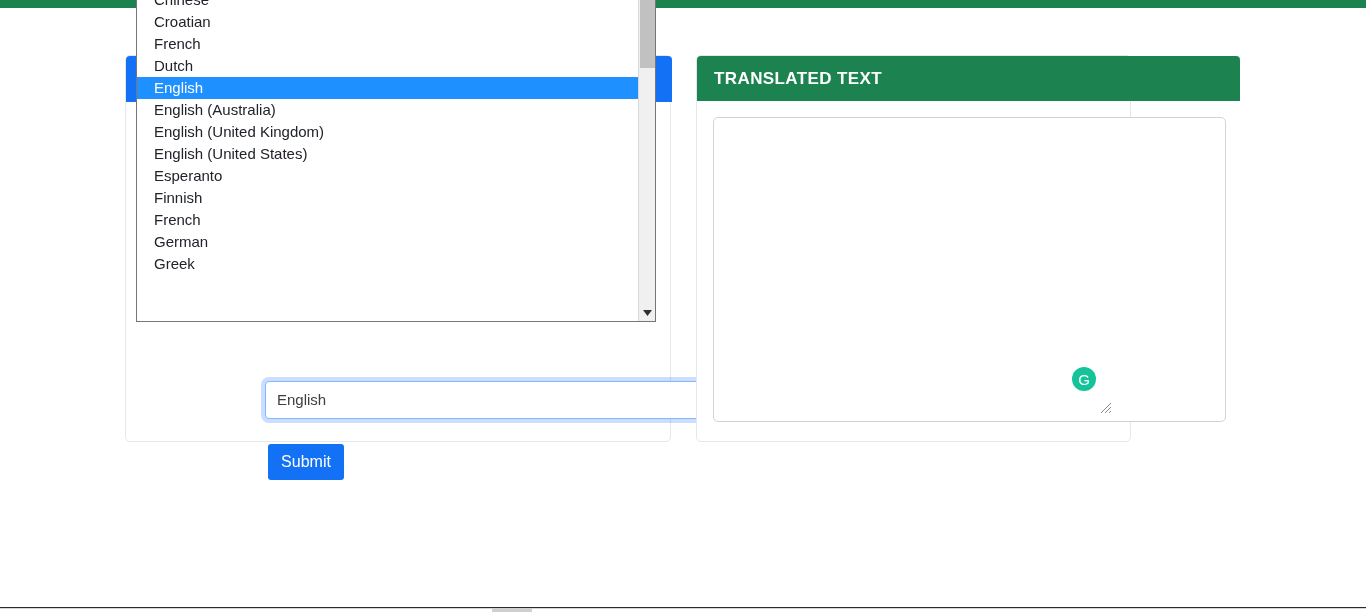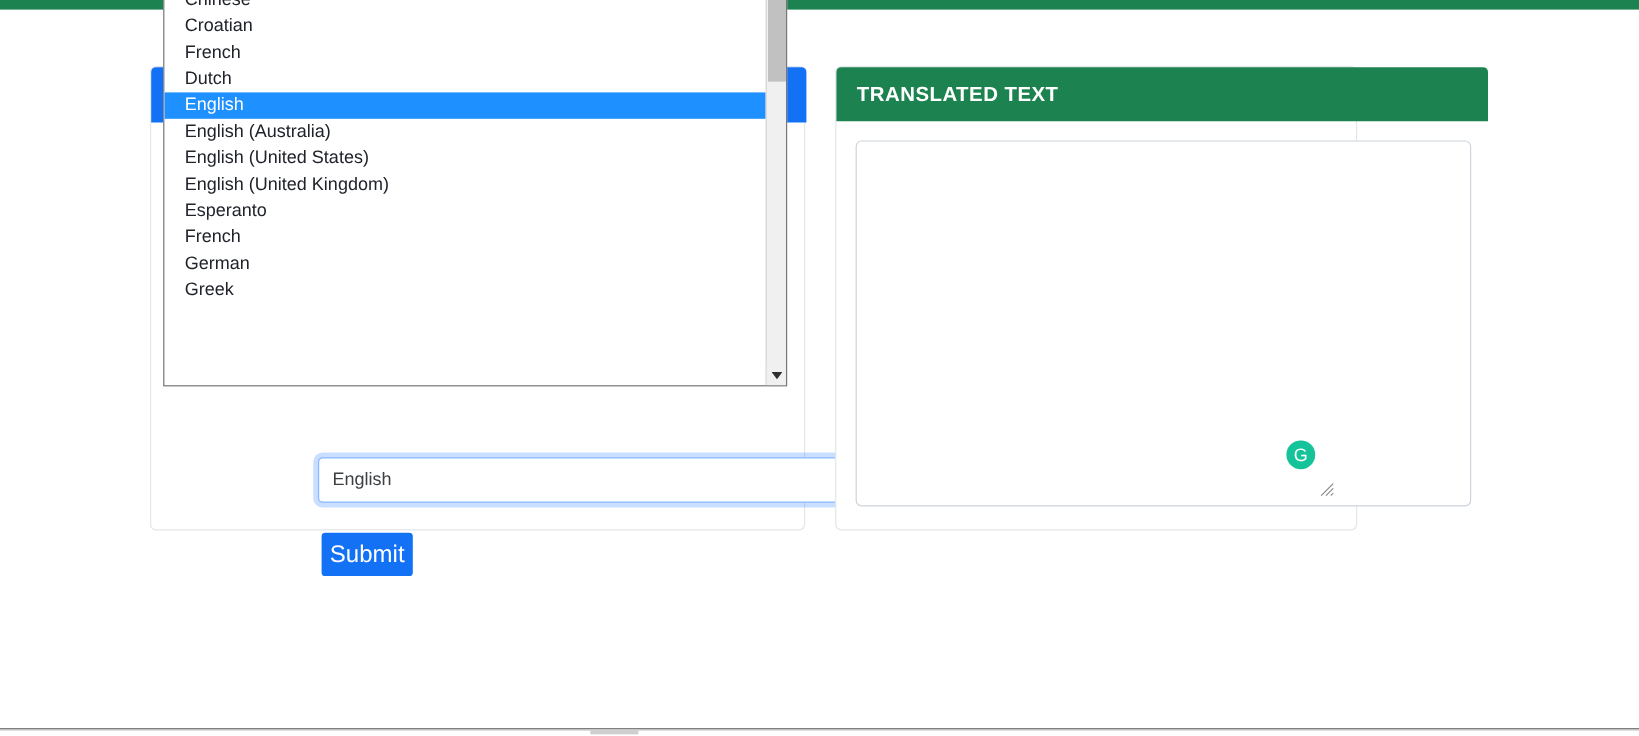--- a/index.html
+++ b/index.html
@@ -69,21 +69,21 @@
   }
 
   #submit-button {
     position: absolute; left: 142px; top: 388px;
     width: 76px; height: 36px;
     background: #1271f5;
     border: none;
     border-radius: 3px;
     color: #ffffff;
     font-family: "Liberation Sans", sans-serif;
-    font-size: 20px;
+    font-size: 16px;
     cursor: pointer;
     padding: 0;
   }
 
   
   #dropdown {
     position: absolute; left: 136px; top: -8px;
     width: 520px; height: 330px;
     background: #ffffff;
     border: 1px solid #767676;
@@ -199,23 +199,24 @@
 </div>
 
 <div id="dropdown">
   <div id="dropdown-list" style="margin-top: -4px;">
       <div class="dd-option">Chinese</div>
       <div class="dd-option">Croatian</div>
       <div class="dd-option">French</div>
       <div class="dd-option">Dutch</div>
       <div class="dd-option selected">English</div>
       <div class="dd-option">English (Australia)</div>
+      <div class="dd-option">English (United Kingdom)</div>
       <div class="dd-option">English (United States)</div>
-      <div class="dd-option">English (United Kingdom)</div>
       <div class="dd-option">Esperanto</div>
+      <div class="dd-option">Finnish</div>
       <div class="dd-option">French</div>
       <div class="dd-option">German</div>
       <div class="dd-option">Greek</div>
     </div>
 
   <div id="dd-scrollbar">
     <div id="dd-thumb"></div>
     <div id="dd-arrow-down">
       <svg width="9" height="6" viewBox="0 0 9 6" aria-hidden="true">
         <polygon points="0,0 9,0 4.5,6" fill="#2f2f2f"></polygon>

